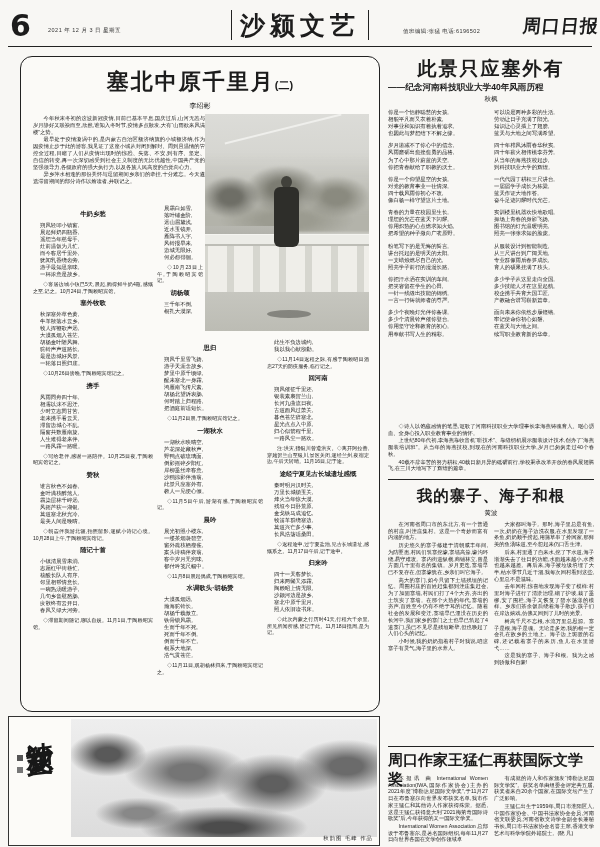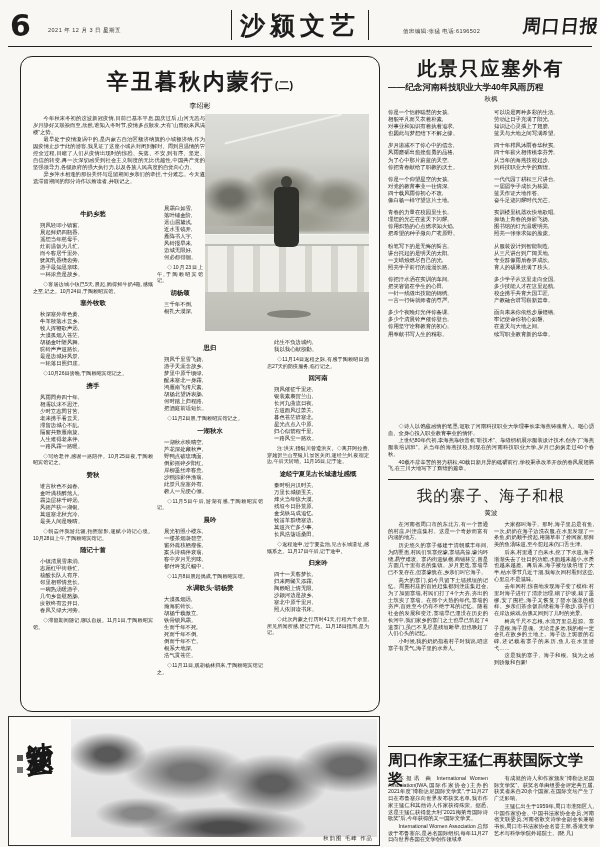--- a/index.html
+++ b/index.html
@@ -60,21 +60,21 @@
 
   
   .r-title1{left:388px;top:56px;width:206px;text-align:center;font-size:19px;font-weight:bold;font-family:"DejaVu Serif",serif;letter-spacing:2px}
   .r-sub1{left:388px;top:82px;width:206px;text-align:left;font-size:8.6px;font-weight:bold}
   .r-auth1{left:388px;top:95px;width:206px;text-align:center;font-size:6.5px}
   .sky-cols{left:388px;top:109px;width:206px;height:312px;display:flex;justify-content:space-between;overflow:hidden}
   .sky-col{width:100px;overflow:hidden}
   .sk-l{font-size:5.4px;line-height:7.1px;white-space:nowrap}
   .sky-notes{left:388px;top:423px;width:206px;height:52px;overflow:hidden}
   .rule1{left:388px;top:479px;width:206px;height:1px;background:#222}
-  .r-title2{left:388px;top:486px;width:206px;text-align:center;font-size:15.5px;font-weight:normal;font-family:"DejaVu Serif",serif;letter-spacing:1px}
+  .r-title2{left:388px;top:486px;width:206px;text-align:center;font-size:15.5px;font-weight:bold;font-family:"DejaVu Serif",serif;letter-spacing:1px}
   .r-auth2{left:388px;top:509px;width:206px;text-align:center;font-size:6.5px}
   .village-cols{left:388px;top:521px;width:206px;height:222px;display:flex;justify-content:space-between;overflow:hidden}
   .v-col{width:100px;overflow:hidden}
   .prose-p{font-size:5.3px;line-height:6.7px;text-align:justify;text-indent:10.6px;margin-bottom:1px;color:#1d1d1d}
   .rule2{left:388px;top:746px;width:206px;height:1px;background:#222}
   .r-title3{left:388px;top:751px;width:206px;text-align:left;font-size:15px;font-weight:bold;font-family:Liberation Mono, monospace}
   .award-cols{left:388px;top:775px;width:206px;height:70px;display:flex;justify-content:space-between;overflow:hidden}
 
   
   .artwork{left:8px;top:716px;width:372px;height:130px;border:1px solid #333;background:#fcfbf8;overflow:hidden}
@@ -100,21 +100,21 @@
   <div class="section-bar"></div>
   <div class="section-title">沙颍文艺</div>
   <div class="section-bar"></div>
 </div>
 <div class="abs editorline">值班编辑:张猛  电话:6196502</div>
 <div class="abs masthead">周口日报</div>
 <div class="abs header-rule"></div>
 
 <section class="abs main-box">
   <h1 class="ma-title">
-    <span>辛丑暮秋内蒙行</span><span class="suffix">(二)</span>
+    <span>塞北中原千里月</span><span class="suffix">(二)</span>
   </h1>
   <div class="ma-author">李绍彬</div>
 
   <div class="ma-intro">
       <div class="intro-p">今年秋末冬初的这波新冠疫情,目前已基本平息,国庆过后,山河无恙与岁月静好又联袂而至,欣然,谁知入冬时节,疫情多点散发,大有“山雨欲来风满楼”之势。</div>
       <div class="intro-p">最早处于疫情漩涡中的,是内蒙古自治区额济纳旗的小城额济纳,作为因疫情止步于此的游客,我见证了这座小城从封闭到解封、周到且温情的管控全过程,目睹了人们从疫情出现时的惊恐、失落、不安,到有序、坚定、自信的转变,再一次深切感受到社会主义制度的无比优越性,中国共产党的坚强领导力,各级政府的强大执行力,以及各族人民高度的自觉向心力。</div>
       <div class="intro-p">异乡萍水相逢的那份关怀与逗留期间乡亲们的牵挂,十分难忘。今天遴选滞留期间的部分诗作以飨读者,并联记之。</div>
     </div>
 
   <figure class="ma-photo">

